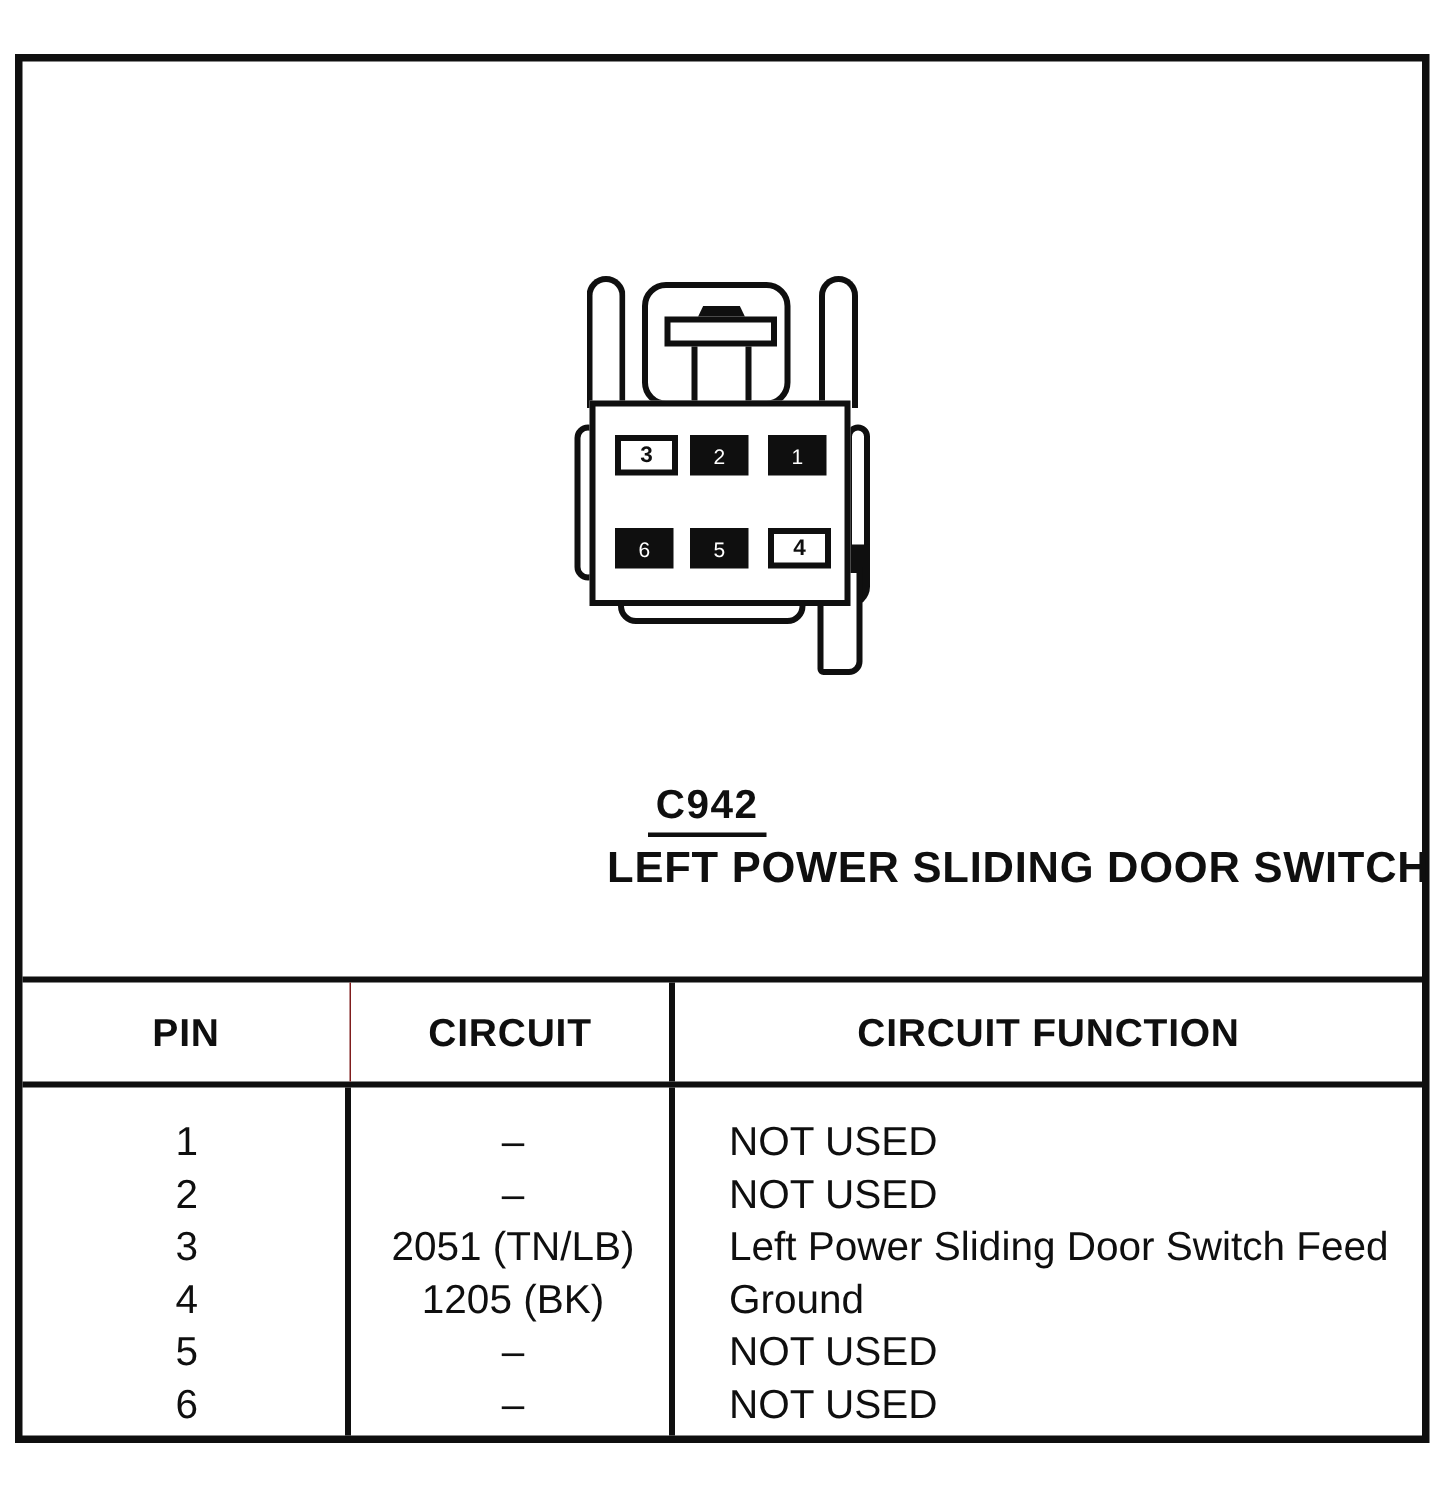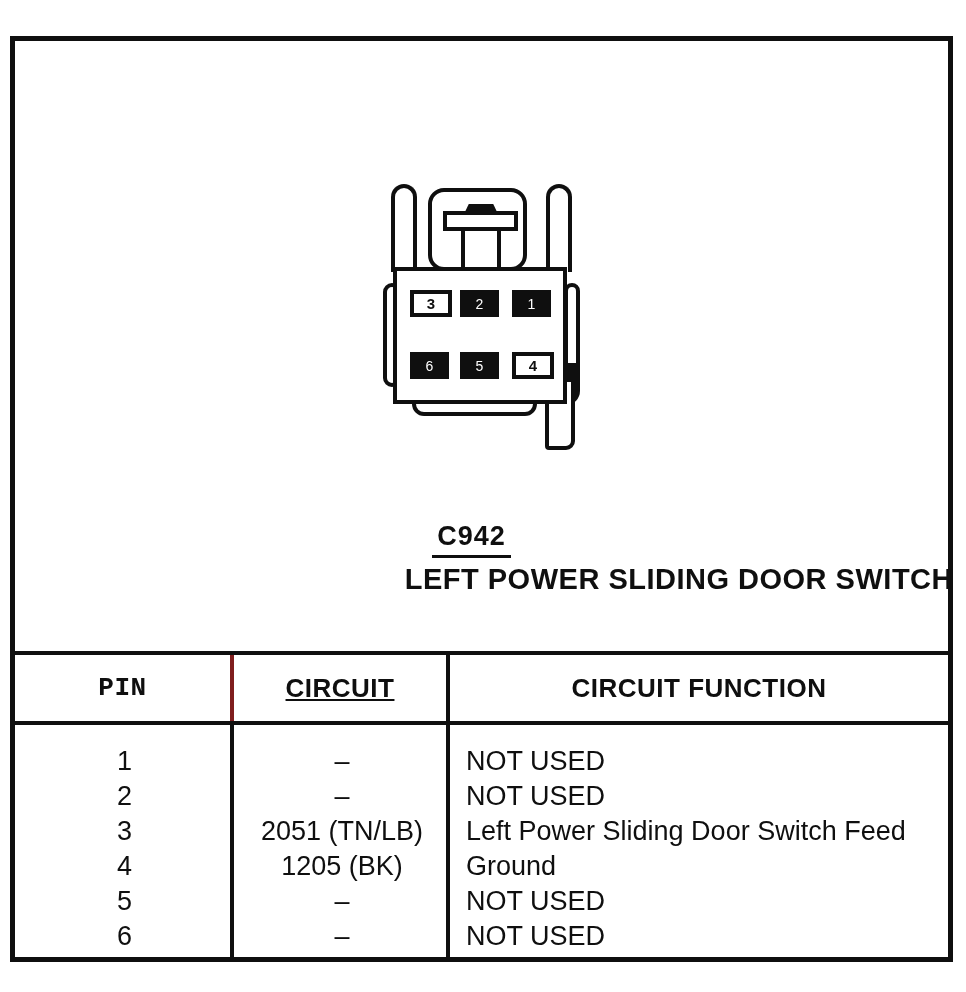--- a/index.html
+++ b/index.html
@@ -55,32 +55,32 @@
        border-bottom:3px solid #0f0f0f;padding:0 5px 3px 5px;}
   .conn-name-row{position:absolute;left:10px;top:563px;width:943px;text-align:right;
        font-size:29px;font-weight:bold;letter-spacing:0.5px;}
 
   
   .pin-table{position:absolute;left:0;right:0;bottom:0;height:306px;
        border-top:4px solid #0f0f0f;box-sizing:border-box;}
   .thead{display:flex;height:70px;border-bottom:4px solid #0f0f0f;box-sizing:border-box;}
   .th{display:flex;align-items:center;justify-content:center;
        font-size:26px;font-weight:bold;letter-spacing:0.5px;box-sizing:border-box;}
-  .th.c1{width:219px;border-right:4px solid #7f1d1d;font-family:Liberation Mono, monospace;}
-  .th.c2{width:216px;border-right:4px solid #0f0f0f;text-decoration:underline;}
+  .th.c1{width:219px;border-right:1px solid #7f1d1d;}
+  .th.c2{width:216px;border-right:4px solid #0f0f0f;}
   .th.c3{flex:1;}
   .tbody{position:relative;height:232px;padding-top:19px;box-sizing:border-box;}
   .vline{position:absolute;top:0;bottom:0;width:4px;background:#0f0f0f;}
   .vline.v1{left:215px;}
   .vline.v2{left:431px;}
   .trow{display:flex;height:35px;align-items:center;}
   .td{font-size:27px;box-sizing:border-box;}
   .td.c1{width:219px;text-align:center;}
   .td.c2{width:216px;text-align:center;}
-  .td.c3{flex:1;text-align:left;padding-left:16px;}
+  .td.c3{flex:1;text-align:left;padding-left:36px;}
 </style>
 </head>
 <body>
 
 <div class="sheet">
 
   <div class="outer-box">
 
     <div class="pin-table">
       <div class="thead">

